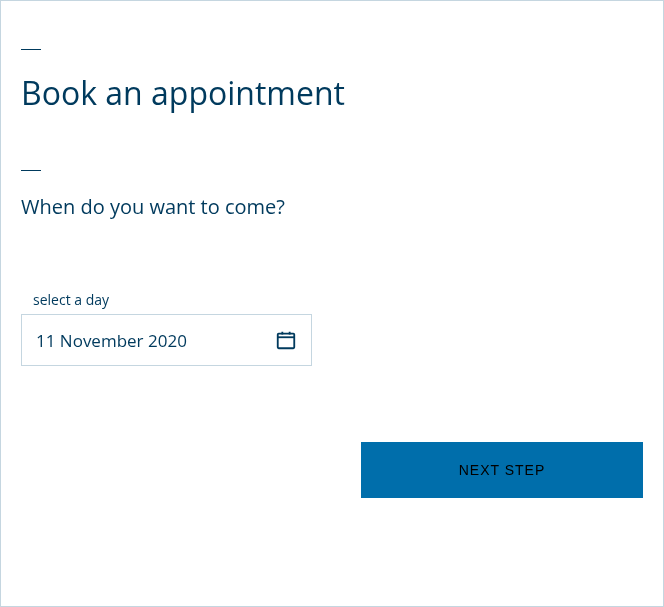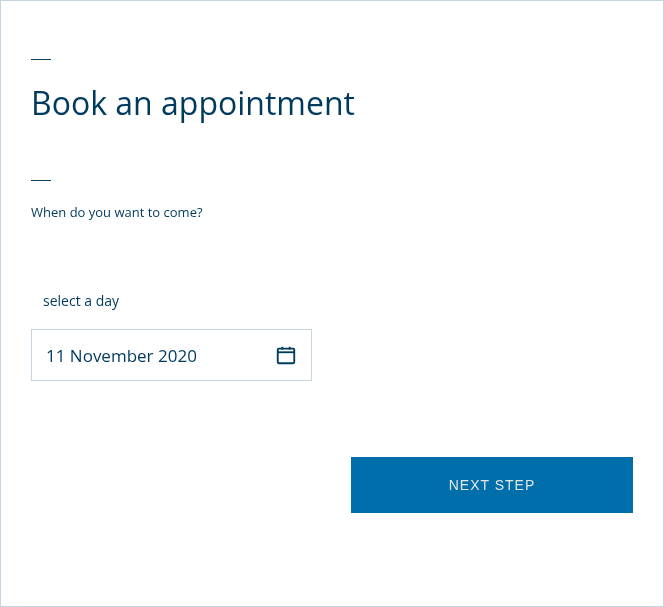--- a/index.html
+++ b/index.html
@@ -11,58 +11,58 @@
       font-family: -apple-system, BlinkMacSystemFont, "Segoe UI", "Open Sans", sans-serif;
       background: #ffffff;
       width: 664px;
       height: 607px;
     }
     .card {
       width: 664px;
       height: 607px;
       border: 1px solid #c5d6e0;
       background: #ffffff;
-      padding: 30px;
+      padding: 20px;
     }
     .tick {
       width: 20px;
       height: 1px;
       background: #003a5d;
       margin-top: 28px;
       margin-bottom: 24px;
     }
     .tick.small {
       margin-top: 58px;
       margin-bottom: 22px;
     }
     .page-title {
       font-size: 32px;
       font-weight: 400;
       color: #003a5d;
       line-height: 1.2;
     }
     .subtitle {
-      font-size: 13px;
+      font-size: 20px;
       font-weight: 400;
       color: #003a5d;
     }
     .fields-row {
       display: flex;
       gap: 40px;
       margin-top: 70px;
     }
     .field {
       flex: 1;
       display: flex;
       flex-direction: column;
     }
     .field-label {
       font-size: 14px;
       color: #003a5d;
-      margin-bottom: 19px;
+      margin-bottom: 5px;
       padding-left: 12px;
     }
     .field-input {
       border: 1px solid #c5d6e0;
       height: 52px;
       display: flex;
       align-items: center;
       justify-content: space-between;
       padding: 0 14px;
       cursor: pointer;
@@ -76,21 +76,21 @@
       display: flex;
       align-items: center;
     }
     .actions {
       display: flex;
       justify-content: flex-end;
       margin-top: 76px;
     }
     .next-button {
       background: #006eab;
-      color: #e5e5e5;
+      color: #000000;
       border: none;
       font-size: 14px;
       font-weight: 500;
       letter-spacing: 1px;
       width: 282px;
       height: 56px;
       cursor: pointer;
       text-transform: uppercase;
     }
   </style>

